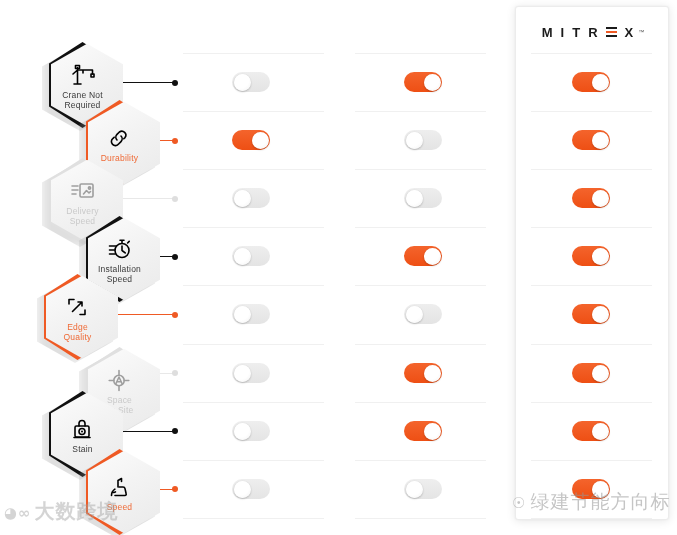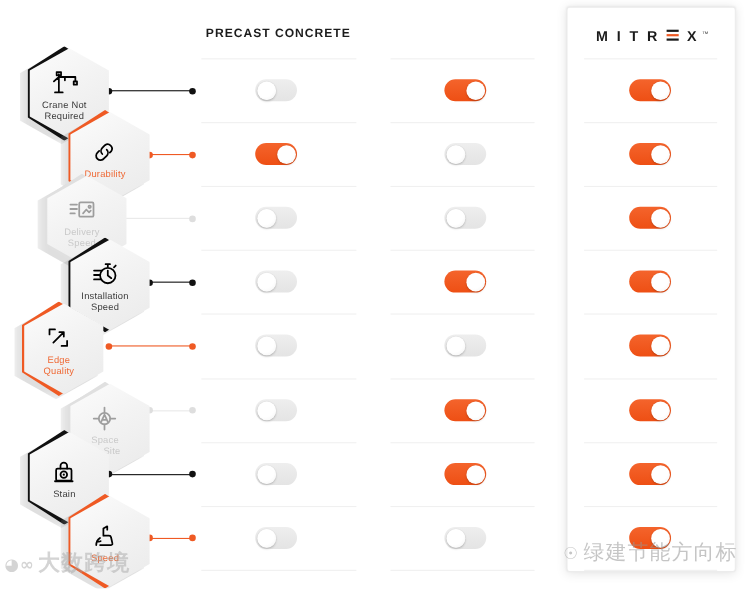--- a/index.html
+++ b/index.html
@@ -64,21 +64,21 @@
     position:absolute;top:1.5px;width:17px;height:17px;border-radius:50%;
     background:radial-gradient(circle at 38% 33%, #ffffff 0%, #ffffff 55%, #f1f1f1 100%);
     box-shadow:0 1px 2px rgba(0,0,0,.20), 0 0 1px rgba(0,0,0,.12);
   }
   .toggle.off{background:linear-gradient(180deg,#eeeeee 0%,#e4e4e4 100%);}
   .toggle.off .knob{left:1.5px;}
   .toggle.on{background:linear-gradient(180deg,#f4642c 0%,#ee4f14 100%);}
   .toggle.on .knob{left:19.5px;}
 
   
-  .hexwrap{position:absolute;width:67px;height:86px;}
+  .hexwrap{position:absolute;width:67px;height:86px;margin-left:24px;}
   .hex{
     position:absolute;inset:0;
     clip-path:polygon(50% 0%, 100% 25%, 100% 75%, 50% 100%, 0% 75%, 0% 25%);
   }
   .hex-shadow{
     position:absolute;left:-7px;top:3px;width:76px;height:86px;
     background:rgba(150,150,150,.30);
     filter:blur(5px);
     clip-path:polygon(50% 0%, 100% 25%, 100% 75%, 50% 100%, 0% 75%, 0% 25%);
   }
@@ -119,21 +119,20 @@
   #wm-left{left:4px;top:498px;font-size:20px;font-weight:bold;color:rgba(160,160,160,.45);letter-spacing:1px;}
   #wm-left .wm-badge{font-size:15px;margin-right:3px;}
   #wm-right{left:512px;top:489px;font-size:19px;color:rgba(150,150,150,.55);letter-spacing:1px;white-space:nowrap;}
   #wm-right .wm-badge{font-size:15px;margin-right:4px;}
 </style>
 </head>
 <body>
 
 <div id="stage">
 
-  <div class="col-head" id="head-precast">PRECAST CONCRETE</div>
 
   <div id="mitrex-card"></div>
   <div id="mitrex-logo">
     <span class="mx-letter">M</span>
     <span class="mx-letter">I</span>
     <span class="mx-letter">T</span>
     <span class="mx-letter">R</span>
     <span class="mx-e">
         <i></i>
         <i></i>
@@ -270,21 +269,21 @@
           <svg class="hex-icon" viewBox="0 0 26 24">
             <path d="M10 14a4 4 0 0 1 0-5.6l2.4-2.4a4 4 0 0 1 5.6 5.6L16.8 12.8" stroke="currentColor" fill="none" stroke-width="1.6" stroke-linecap="round" stroke-linejoin="round"></path>
             <path d="M14 10a4 4 0 0 1 0 5.6l-2.4 2.4a4 4 0 1 1-5.6-5.6l1.2-1.2" stroke="currentColor" fill="none" stroke-width="1.6" stroke-linecap="round" stroke-linejoin="round"></path>
           </svg>
           <div class="hex-label">Durability</div>
         </div>
       </div>
       <div class="conn faded" style="left:99px;top:198px;width:77px"></div>
       <div class="dot faded" style="left:96px;top:196px"></div>
       <div class="dot faded" style="left:172px;top:196px"></div>
-      <div class="hexwrap faded" style="left:41px;top:158px">
+      <div class="hexwrap faded" style="left:25px;top:158px">
         <div class="hex-shadow"></div>
         <div class="hex hex-border faded"></div>
         <div class="hex-fill"></div>
         <div class="hex-inner">
           <svg class="hex-icon" viewBox="0 0 26 24">
             <path d="M2 7h6M2 11h6M2 15h4" stroke="currentColor" fill="none" stroke-width="1.6" stroke-linecap="round" stroke-linejoin="round"></path>
             <rect x="10" y="5" width="13" height="13" rx="1.2" stroke="currentColor" fill="none" stroke-width="1.6" stroke-linecap="round" stroke-linejoin="round"></rect>
             <path d="M13.5 15l3-3.5 2.5 2.5 1.5-1.5" stroke="currentColor" fill="none" stroke-width="1.6" stroke-linecap="round" stroke-linejoin="round"></path>
             <circle cx="19.5" cy="9" r="1.1" stroke="currentColor" fill="none" stroke-width="1.6" stroke-linecap="round" stroke-linejoin="round"></circle>
           </svg>

